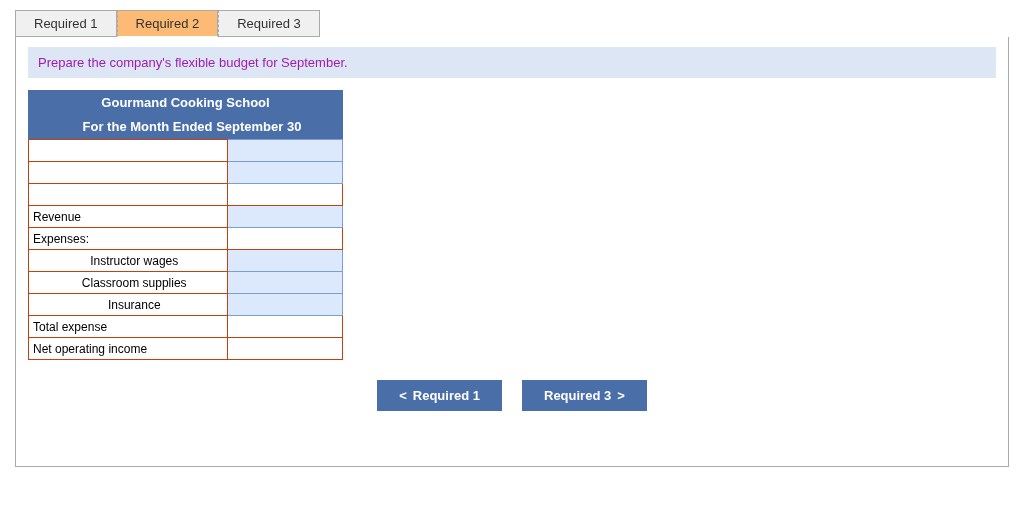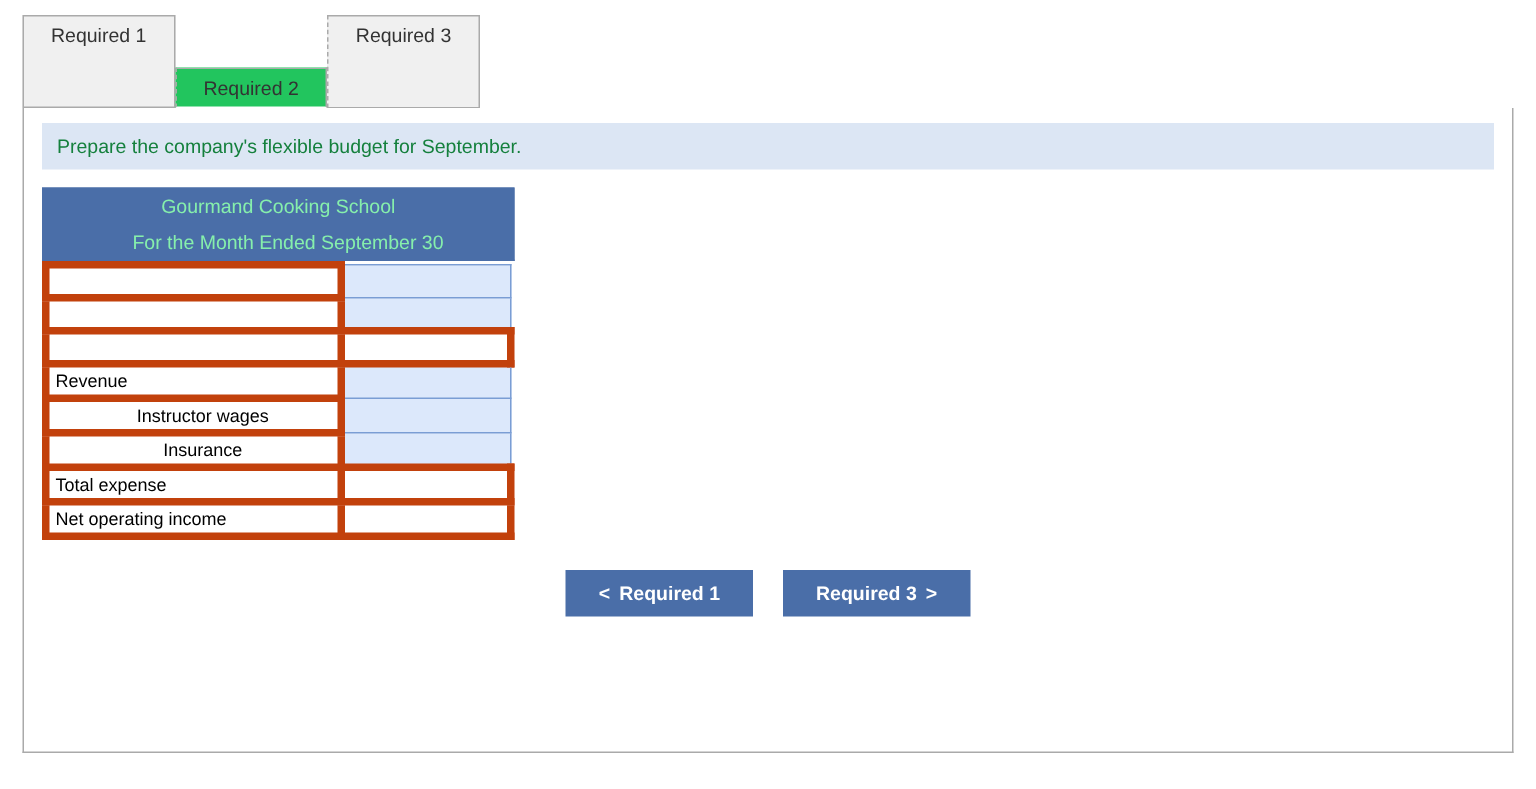--- a/index.html
+++ b/index.html
@@ -25,71 +25,70 @@
     .tab {
       border: 1px solid #aaa;
       padding: 5px 18px;
       cursor: pointer;
       background: #f0f0f0;
       font-size: 13px;
       color: #333;
       position: relative;
     }
     .tab.active {
-      background: #22c55e;
+      background: #fdba74;
       border-bottom: 1px solid #fff;
       font-weight: normal;
       z-index: 1;
-      margin-top: 35px;
     }
     .tab:not(:first-child) {
       border-left: 1px dashed #aaa;
     }
 
     
     .main-content {
       border: 1px solid #aaa;
       border-top: none;
       padding: 10px 12px 12px 12px;
       min-height: 430px;
     }
 
     
     .instruction-bar {
       background: #dce6f4;
       padding: 8px 10px;
       margin-bottom: 12px;
       font-size: 13px;
-      color: #15803d;
+      color: #a21caf;
     }
 
     
     .budget-table-container {
       width: 315px;
     }
 
     .budget-header {
       background: #4a6ea8;
-      color: #86efac;
+      color: #ffffff;
       text-align: center;
-      font-weight: normal;
+      font-weight: bold;
       padding: 4px 6px;
       font-size: 13px;
       border: 1px solid #4a6ea8;
     }
     .budget-header:not(:first-child) {
       border-top: none;
     }
 
     .budget-table {
       width: 100%;
       border-collapse: collapse;
     }
     .budget-table td {
-      border: 5px solid #c2410c;
+      border: 1px solid #c2410c;
       padding: 2px 4px;
       font-size: 12px;
       height: 22px;
     }
     .budget-table td.label-cell {
       width: 200px;
       background: #fff;
     }
     .budget-table td.value-cell {
       width: 115px;
@@ -165,26 +164,34 @@
           <tr>
             <td class="label-cell blank"></td>
             <td class="value-cell blank"></td>
           </tr>
 
           <tr>
             <td class="label-cell">Revenue</td>
             <td class="value-cell input-cell"></td>
           </tr>
 
+          <tr>
+            <td class="label-cell">Expenses:</td>
+            <td class="value-cell blank"></td>
+          </tr>
 
           <tr>
             <td class="label-cell indent">Instructor wages</td>
             <td class="value-cell input-cell"></td>
           </tr>
 
+          <tr>
+            <td class="label-cell indent">Classroom supplies</td>
+            <td class="value-cell input-cell"></td>
+          </tr>
 
 
 
           <tr>
             <td class="label-cell indent">Insurance</td>
             <td class="value-cell input-cell"></td>
           </tr>
 
 
           <tr>

